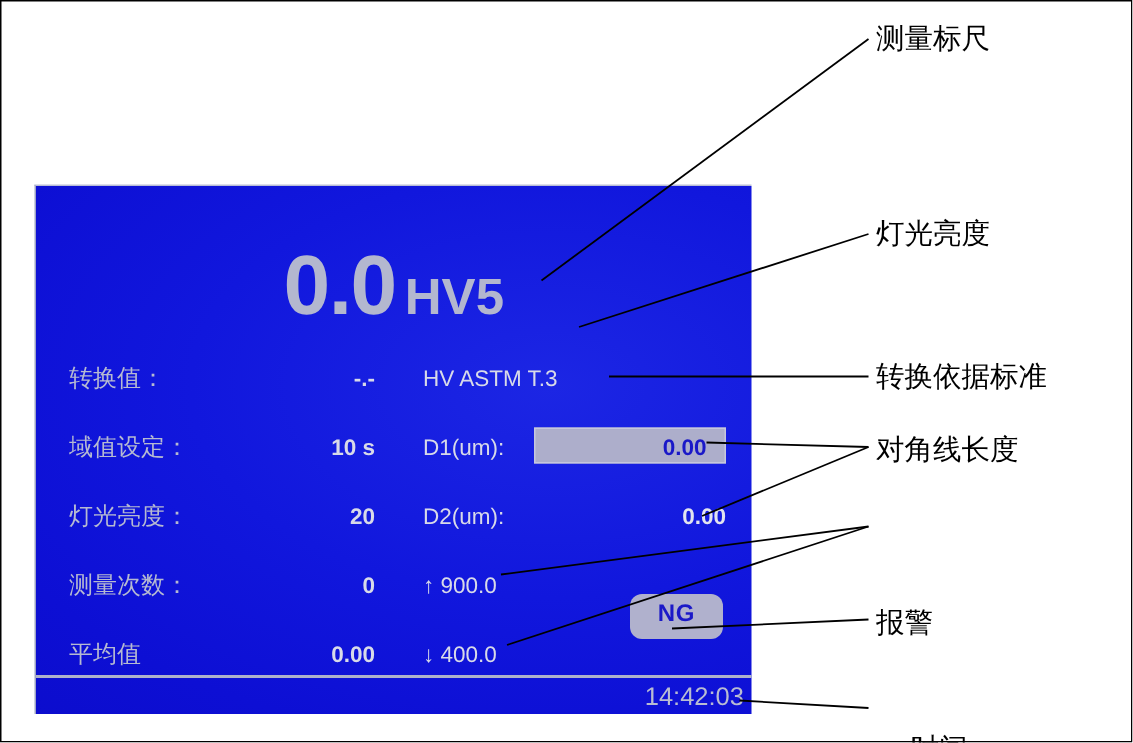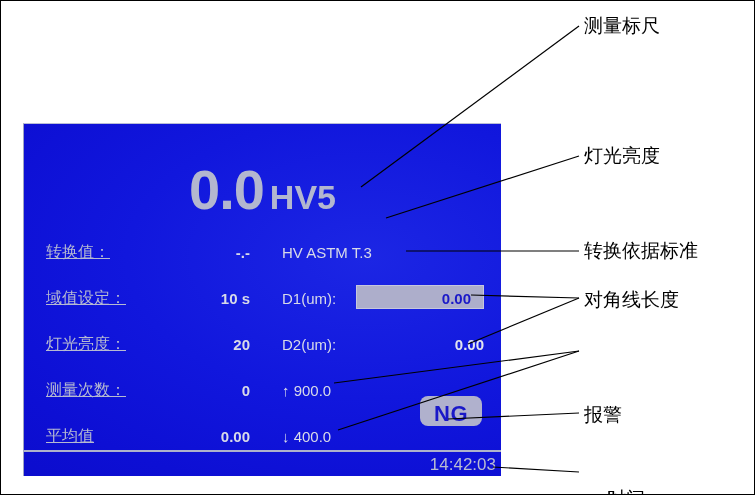--- a/index.html
+++ b/index.html
@@ -71,21 +71,20 @@
     position: relative;
     height: 46px;
   }
   .lbl {
     position: absolute;
     left: 22px;
     top: 6px;
     font-size: 16px;
     color: #b6bad1;
     white-space: nowrap;
-    text-decoration: underline;
   }
   .val {
     position: absolute;
     left: 148px;
     width: 78px;
     top: 8px;
     text-align: right;
     font-size: 15px;
     font-weight: bold;
     color: #d8dae8;
@@ -140,21 +139,21 @@
     width: 62px;
     height: 30px;
     background: #b0b1cd;
     border-radius: 8px;
   }
   #ng-label {
     position: absolute;
     left: 0; top: 5px;
     width: 62px;
     text-align: center;
-    font-size: 22px;
+    font-size: 16px;
     font-weight: bold;
     color: #1a18c8;
     letter-spacing: 0.5px;
   }
 
   
   #status-sep {
     position: absolute;
     left: 0;
     top: 326px;

